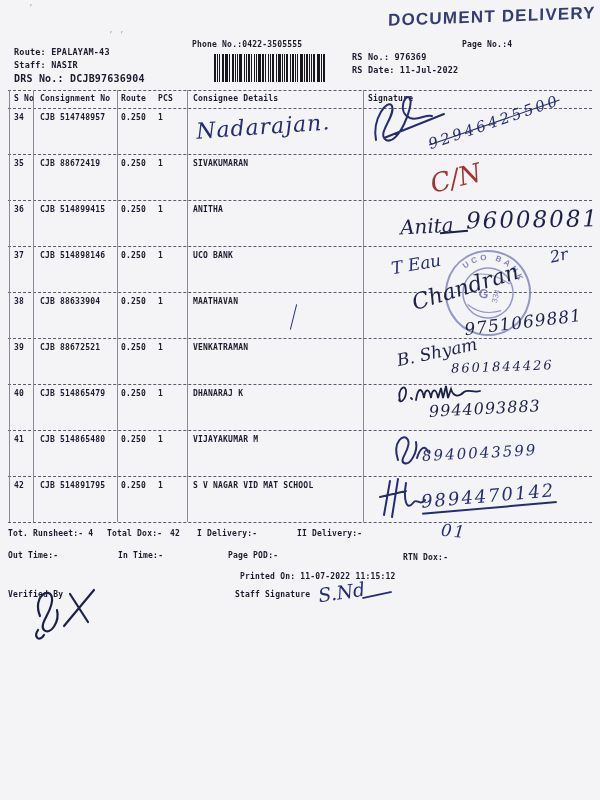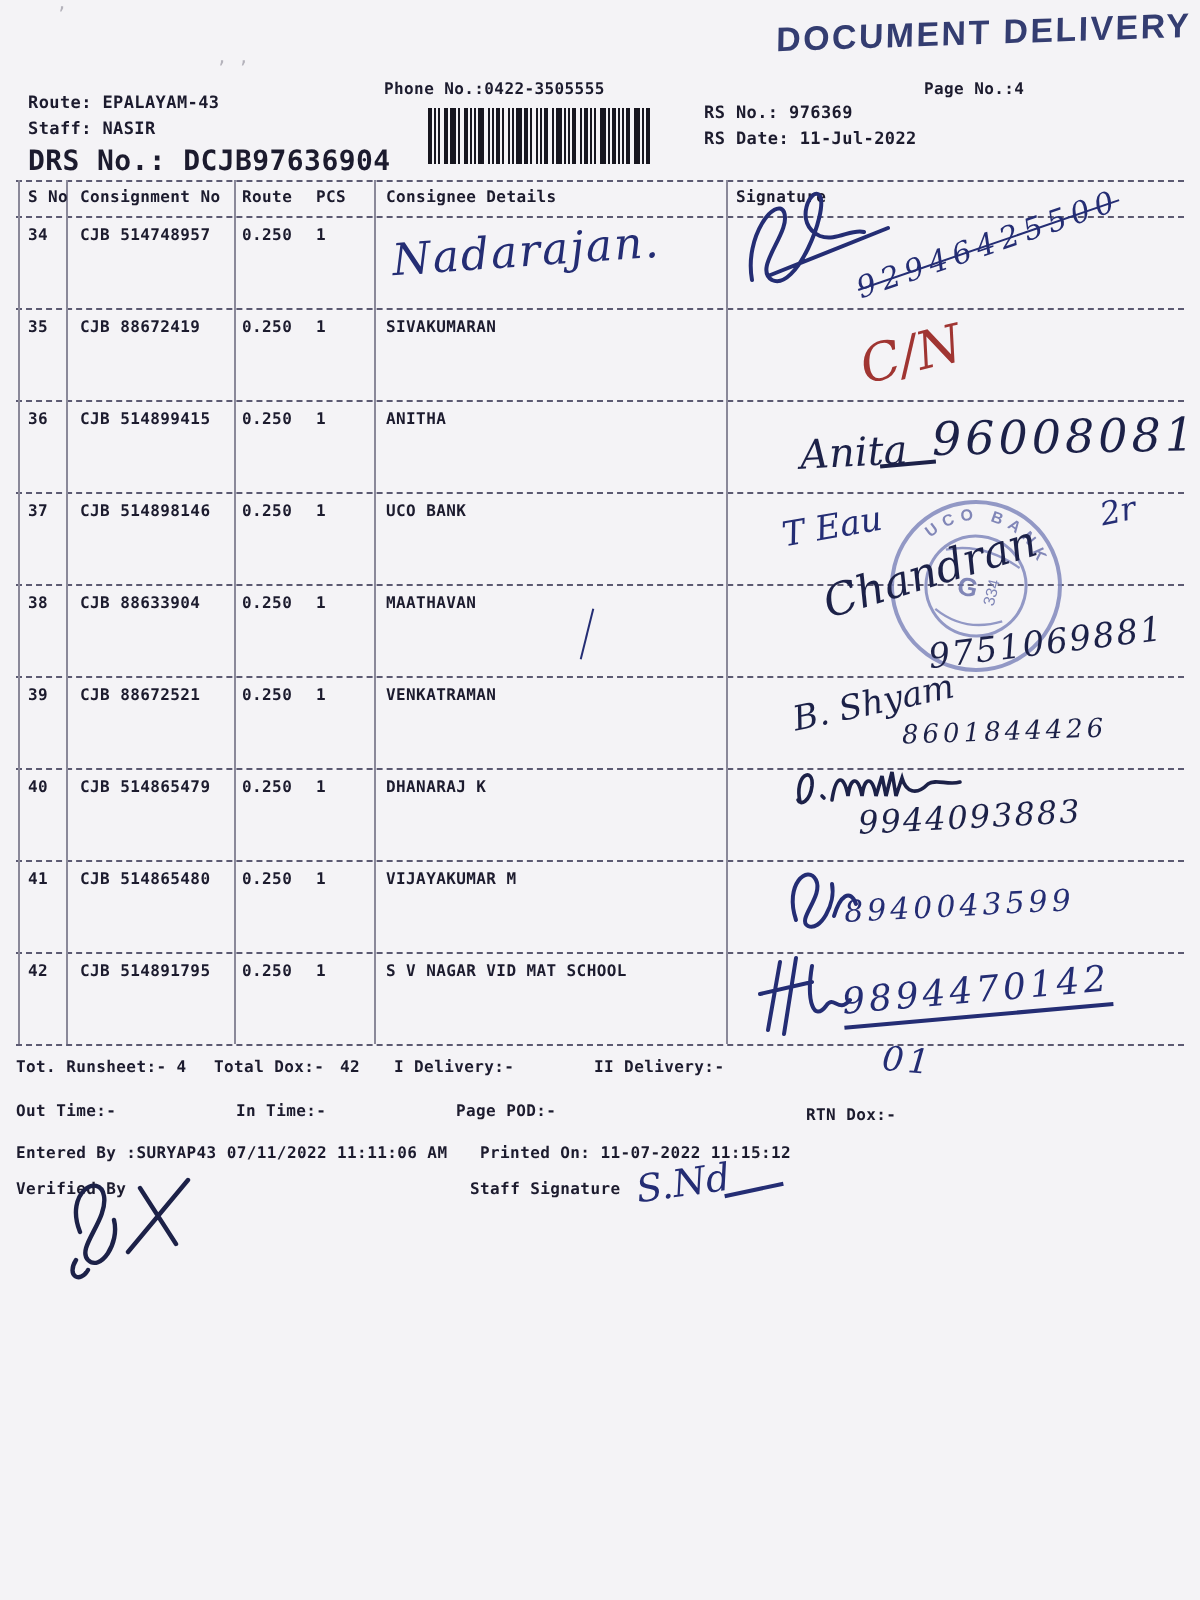--- a/index.html
+++ b/index.html
@@ -28,21 +28,21 @@
 
 <div class="page">
 
   <span class="noise" style="left:28px;top:3px;">’</span>
   <span class="noise" style="left:108px;top:30px;">’ ’</span>
 
   <span class="pt" style="left:192px;top:40px;">Phone No.:0422-3505555</span>
   <span class="pt" style="left:462px;top:40px;">Page No.:4</span>
   <span class="pt" style="left:14px;top:47px;font-size:8.5px;">Route: EPALAYAM-43</span>
   <span class="pt" style="left:14px;top:60px;font-size:8.5px;">Staff: NASIR</span>
-  <span class="pt" style="left:14px;top:73px;font-size:14px;">DRS No.: DCJB97636904</span>
+  <span class="pt" style="left:14px;top:73px;font-size:10px;">DRS No.: DCJB97636904</span>
   <span class="pt" style="left:352px;top:52px;font-size:8.5px;">RS No.: 976369</span>
   <span class="pt" style="left:352px;top:65px;font-size:8.5px;">RS Date: 11-Jul-2022</span>
   <span class="stamp-top">DOCUMENT DELIVERY</span>
   <div class="barcode" style="width: 111px;">
       <div style="position:absolute;left:0px;top:0;width:2px;height:100%;background:#17161f"></div>
       <div style="position:absolute;left:3px;top:0;width:1px;height:100%;background:#17161f"></div>
       <div style="position:absolute;left:5px;top:0;width:1px;height:100%;background:#17161f"></div>
       <div style="position:absolute;left:8px;top:0;width:2px;height:100%;background:#17161f"></div>
       <div style="position:absolute;left:11px;top:0;width:3px;height:100%;background:#17161f"></div>
       <div style="position:absolute;left:15px;top:0;width:1px;height:100%;background:#17161f"></div>
@@ -229,21 +229,20 @@
   <span class="pt" style="left:170px;top:529px;">42</span>
   <span class="pt" style="left:197px;top:529px;">I Delivery:-</span>
   <span class="pt" style="left:297px;top:529px;">II Delivery:-</span>
   <span class="pt" style="left:403px;top:529px;margin-top:24px;">RTN Dox:-</span>
   <span class="hw" style="left:441px;top:521px;font-size:17px;letter-spacing:2px;transform:rotate(5deg);">01</span>
 
   <span class="pt" style="left:8px;top:551px;">Out Time:-</span>
   <span class="pt" style="left:118px;top:551px;">In Time:-</span>
   <span class="pt" style="left:228px;top:551px;">Page POD:-</span>
 
-  <span class="pt" style="left:8px;top:572px;">Entered By :SURYAP43 07/11/2022 11:11:06 AM</span>
   <span class="pt" style="left:240px;top:572px;">Printed On: 11-07-2022 11:15:12</span>
 
   <span class="pt" style="left:8px;top:590px;">Verified By</span>
   <span class="pt" style="left:235px;top:590px;">Staff Signature</span>
   <span class="hw" style="left:318px;top:581px;font-size:19px;transform:rotate(-8deg);">S.Nd</span>
   <div class="inkline" style="left:362px;top:594px;width:30px;transform:rotate(-12deg);"></div>
 
   <svg style="left:28px;top:584px;" width="90" height="58" viewBox="0 0 90 58">
     <path d="M12,32 C4,12 22,2 24,14 C26,26 10,40 16,46 C22,52 32,38 29,26 M10,46 C5,54 12,58 16,51 M36,42 L66,6 M42,10 L60,38" fill="none" stroke="#1c2148" stroke-width="2.2" stroke-linecap="round"></path>
   </svg>

